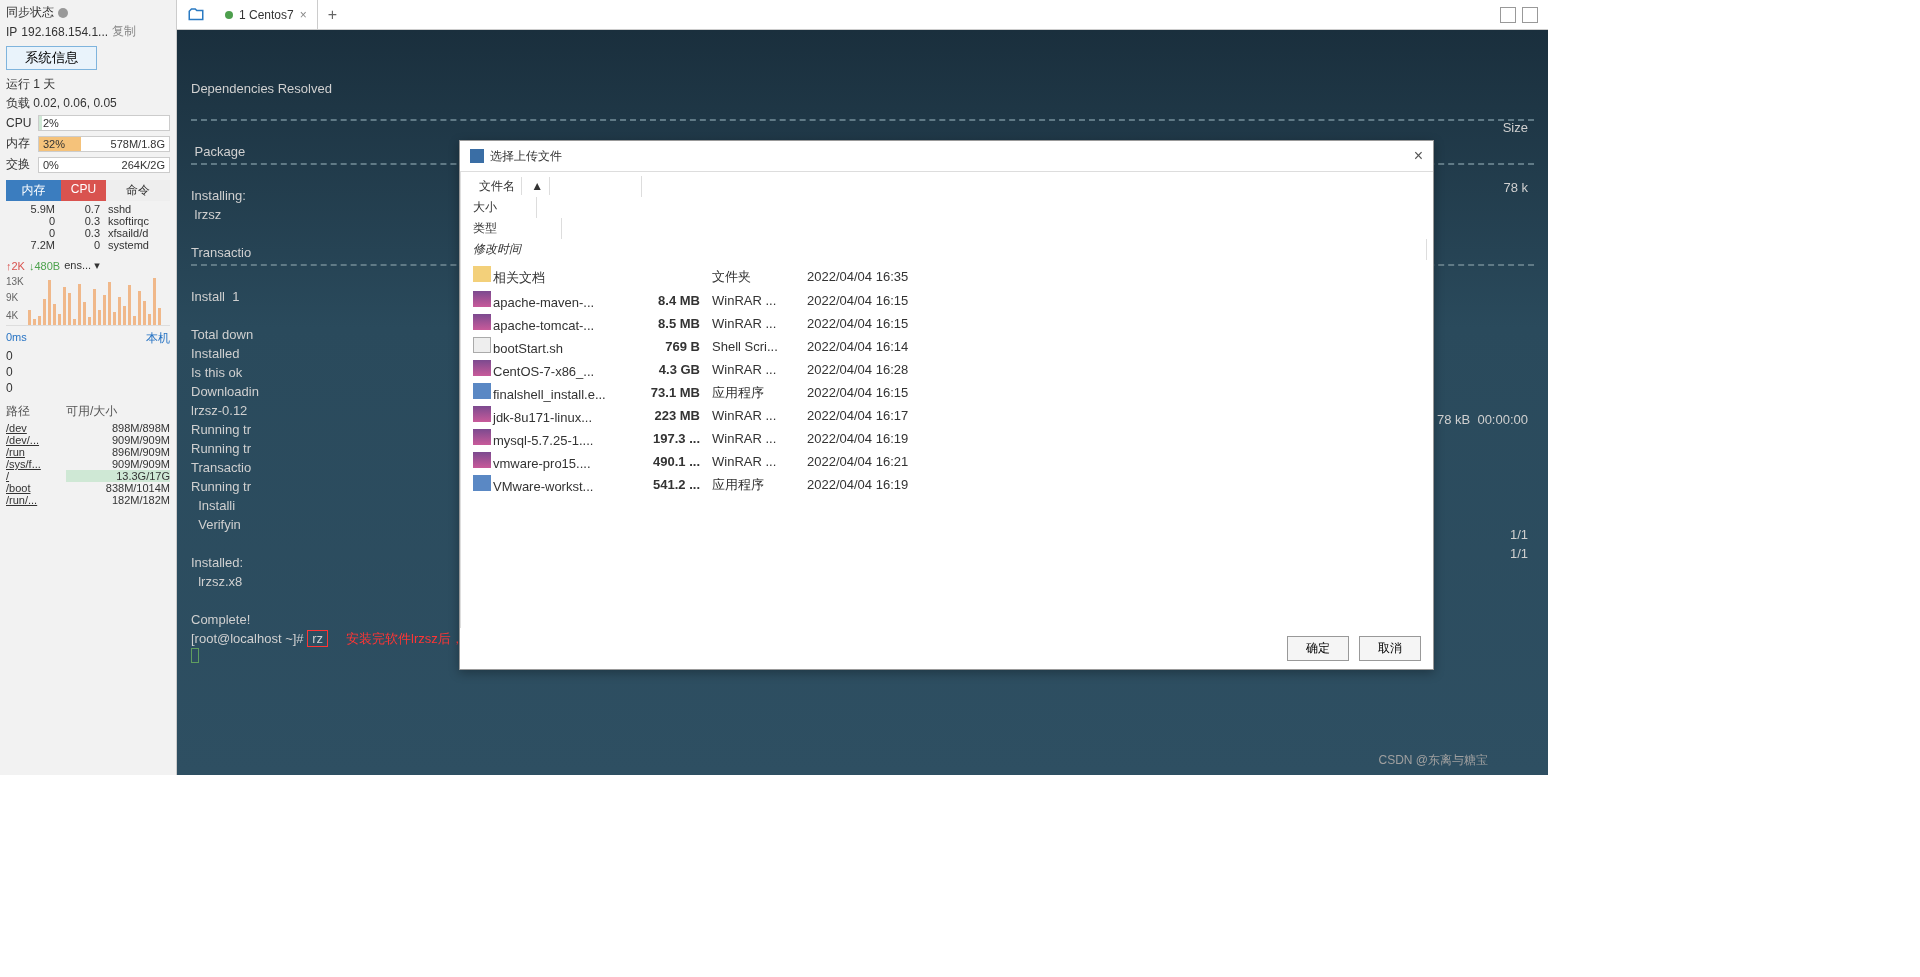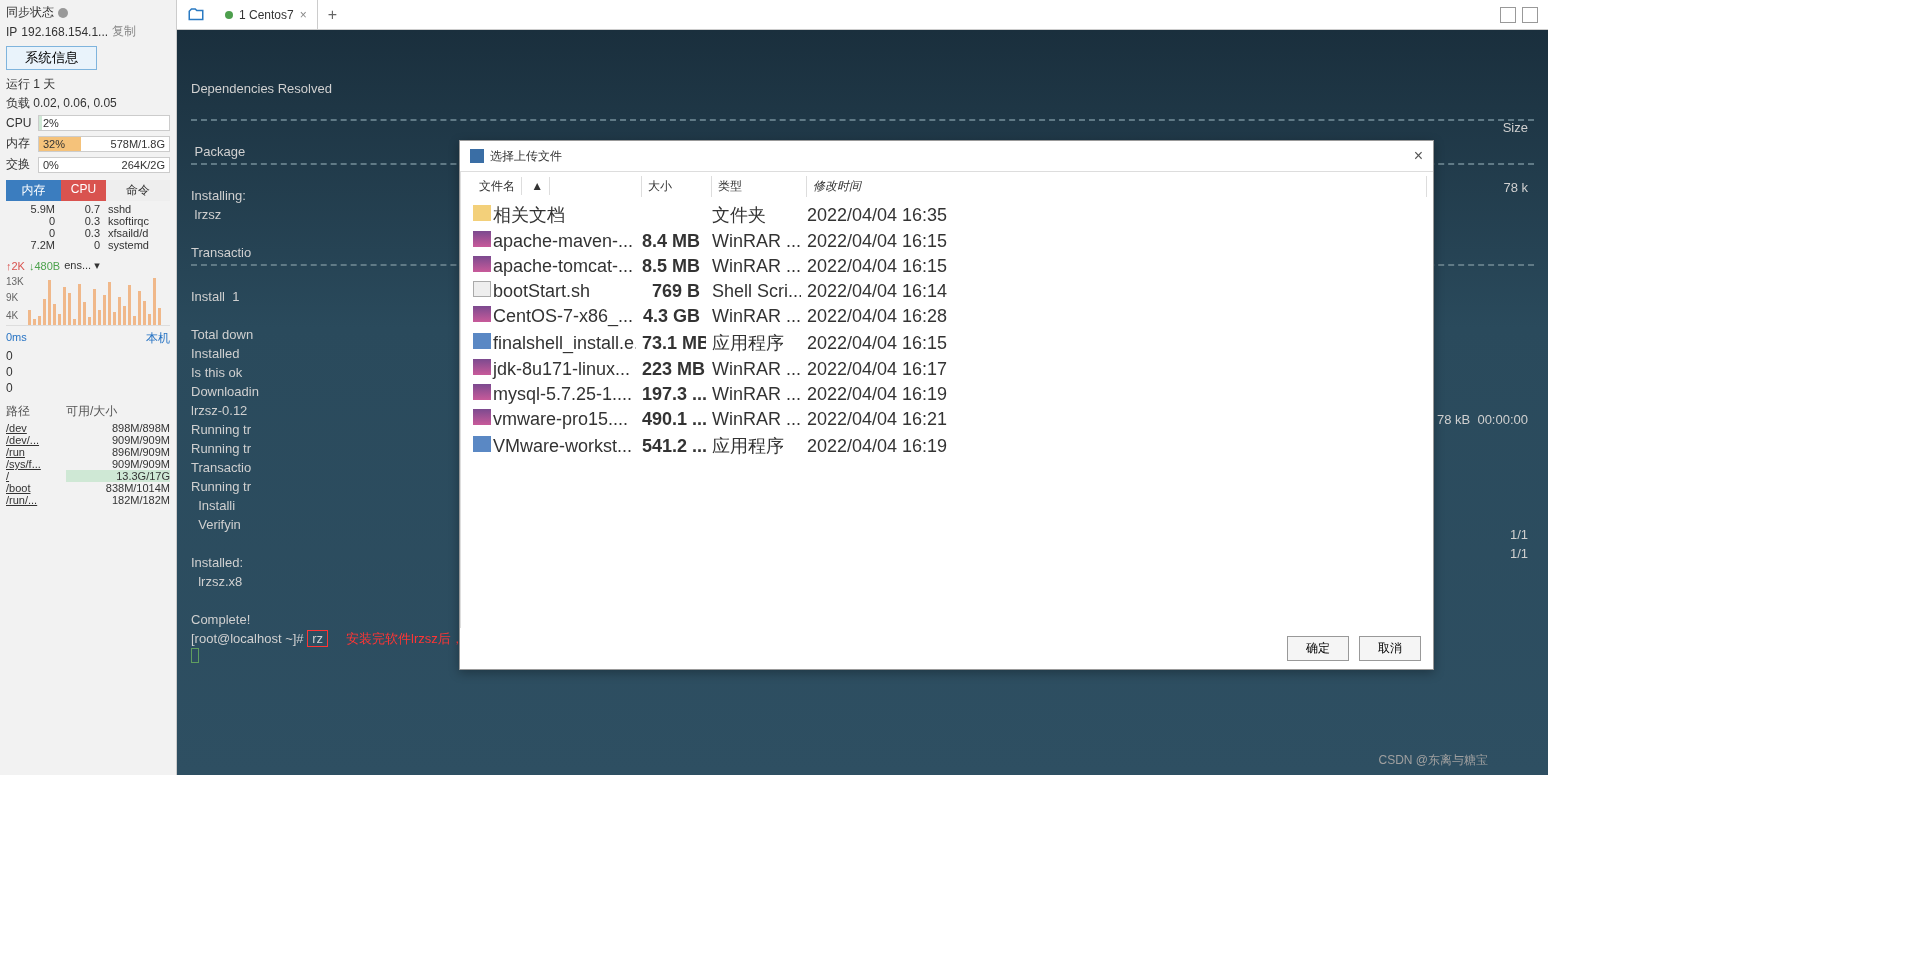--- a/index.html
+++ b/index.html
@@ -58,29 +58,29 @@
 .cursor-blk{display:inline-block;width:8px;height:15px;border:1px solid #5f9e5f;}
 .dialog{position:absolute;top:140px;left:282px;width:975px;height:530px;background:#fff;border:1px solid #999;box-shadow:0 3px 10px rgba(0,0,0,.3);display:flex;flex-direction:column;z-index:10;}
 .dlg-title{display:flex;align-items:center;padding:6px 10px;gap:6px;justify-content:center;}
 .dlg-ic{width:14px;height:14px;background:#3a6ea5;}
 .dlg-x{margin-left:auto;font-size:16px;color:#555;cursor:pointer;}
 .dlg-body{flex:1;display:flex;border-top:1px solid #ddd;}
 .dlg-left{width:265px;padding:10px;border-right:0;}
 .recent-h{color:#2874c4;margin-bottom:8px;font-size:13px;}
 .recent-box{border:1px solid #ccc;padding:8px;font-size:12px;color:#333;line-height:18px;}
 .dlg-right{flex:1;border-left:1px solid #ddd;display:flex;flex-direction:column;}
-.cols{display:flex;padding:4px 6px;}
+.cols{display:flex;padding:4px 6px;flex-direction:column;}
 .cols span{border-right:1px solid #ddd;padding:2px 6px;font-size:12px;color:#333;}
 .c-name{width:175px;}
 .c-size{width:70px;text-align:left;}
 .c-type{width:95px;}
 .c-date{flex:1;font-style:italic;}
 .sort-ar{font-size:9px;color:#666;}
 .filelist{flex:1;overflow:auto;}
-.frow{display:flex;align-items:center;padding:1px 6px;font-size:18px;}
+.frow{display:flex;align-items:center;padding:1px 6px;font-size:13px;}
 .frow span{padding:1px 6px;overflow:hidden;white-space:nowrap;}
 .f-ic{width:18px;height:16px;display:inline-block;margin-right:2px;}
 .ic-folder{background:#f3d07a;}
 .ic-rar{background:linear-gradient(#7c4a8f,#c85a9a);}
 .ic-sh{background:#eee;border:1px solid #aaa;}
 .ic-exe{background:#5a88c4;}
 .f-name{width:169px;}
 .f-size{width:70px;text-align:right;font-weight:bold;}
 .f-type{width:95px;}
 .f-date{flex:1;}

